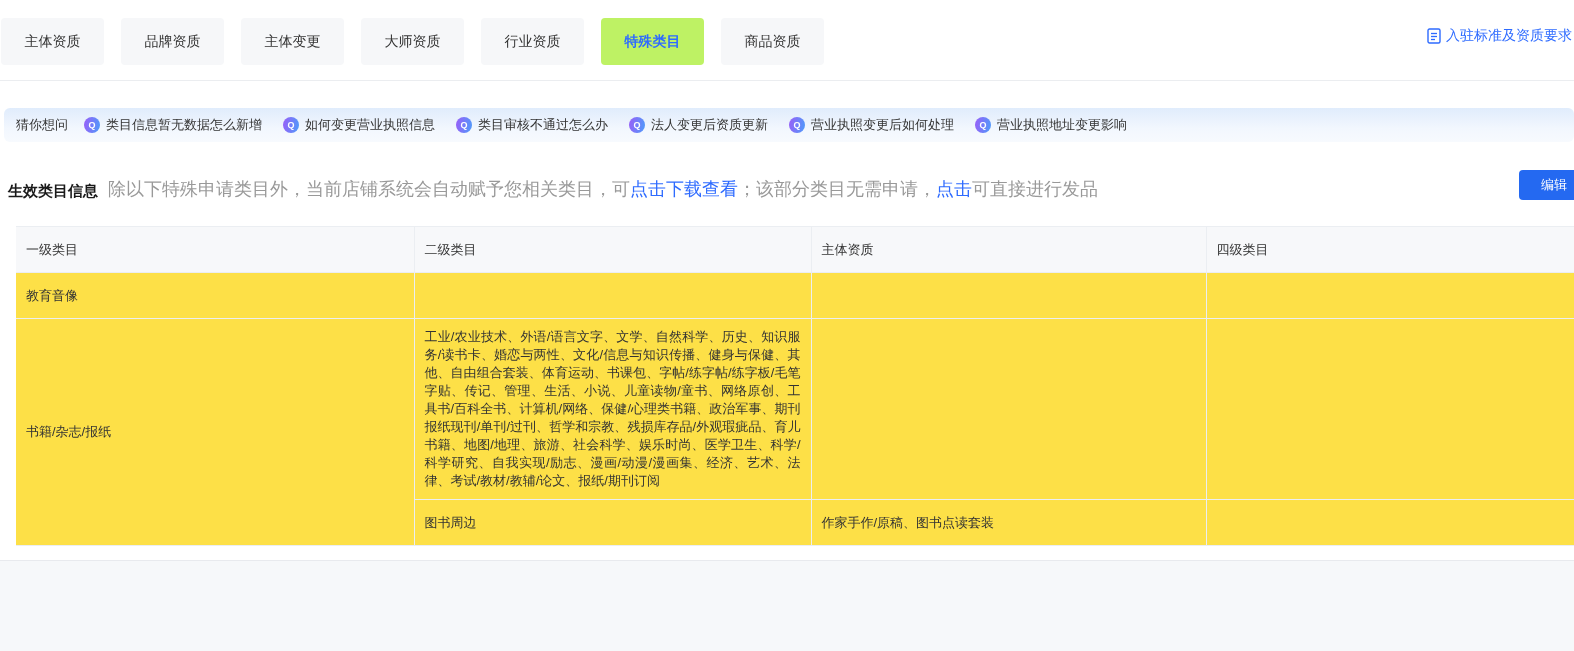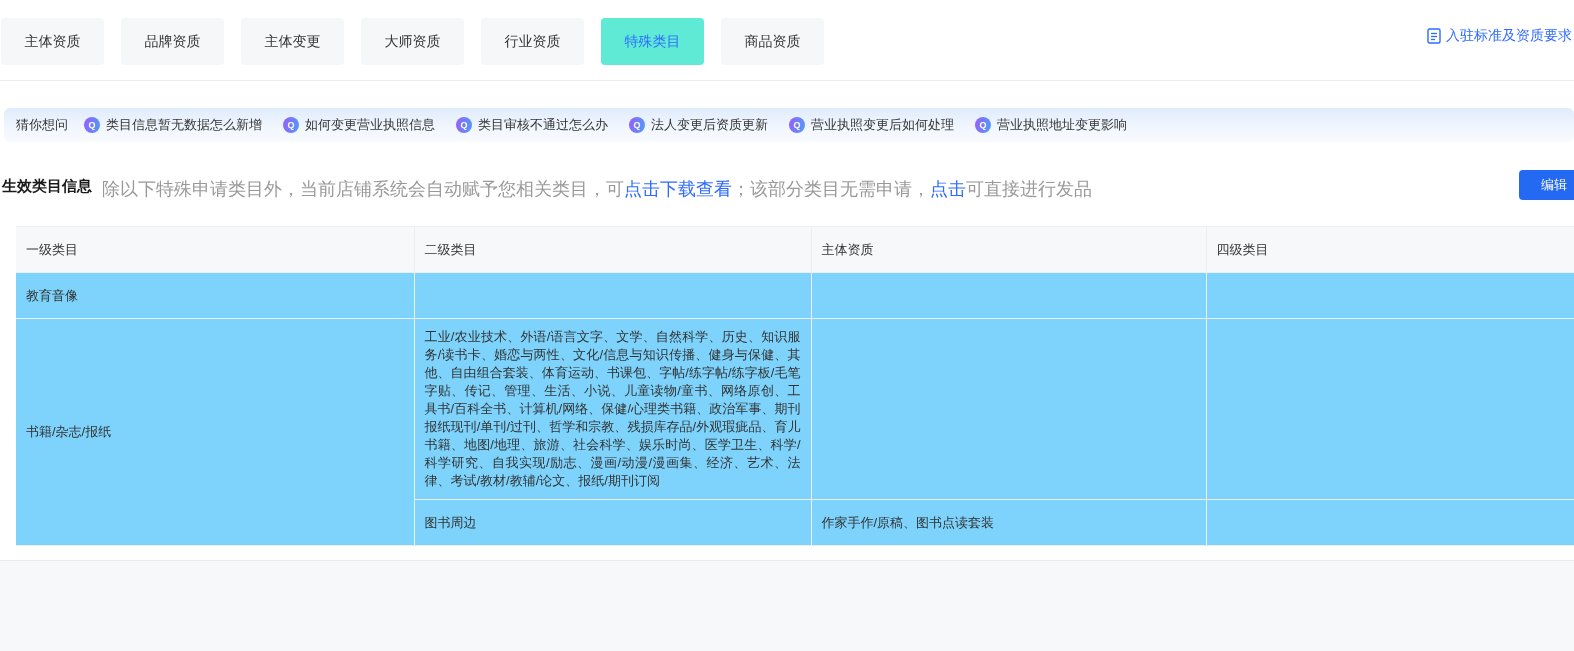--- a/index.html
+++ b/index.html
@@ -11,21 +11,21 @@
     color:#333;
   }
   
   .tabbar { position:absolute; top:18px; left:1px; display:flex; gap:17px; }
   .tab {
     min-width:103px; height:47px; padding:0 22px;
     display:flex; align-items:center; justify-content:center;
     background:#f6f7f9; border-radius:4px;
     font-size:14px; color:#333; cursor:pointer; white-space:nowrap;
   }
-  .tab.active { background:#5eead4; color:#2e6bff; font-weight:normal; }
+  .tab.active { background:#bef264; color:#2e6bff; font-weight:bold; }
   .header-link {
     position:absolute; top:27px; right:2px;
     display:flex; align-items:center; gap:5px;
     color:#2e6bff; font-size:14px; cursor:pointer; white-space:nowrap;
   }
   .divider1 { position:absolute; top:80px; left:0; width:1574px; height:1px; background:#ebedf0; }
 
   
   .faq {
     position:absolute; top:108px; left:4px; right:0; height:34px;
@@ -39,21 +39,21 @@
     font-size:13px; color:#333; cursor:pointer; white-space:nowrap;
   }
   .q-icon {
     width:16px; height:16px; border-radius:50%;
     background:linear-gradient(100deg,#9a5ef8 0%,#4d9cfa 100%);
     color:#fff; font-size:9px; font-weight:bold;
     display:flex; align-items:center; justify-content:center; flex:0 0 auto;
   }
 
   
-  .section-row { position:absolute; top:177px; left:2px; display:flex; align-items:flex-start; white-space:nowrap; }
+  .section-row { position:absolute; top:177px; left:8px; display:flex; align-items:flex-end; white-space:nowrap; }
   .section-title { font-size:15px; font-weight:bold; color:#1a1a1a; margin-right:10px; }
   .section-desc { font-size:18px; color:#999; }
   .inline-link { color:#2e6bff; cursor:pointer; }
   .edit-btn {
     position:absolute; top:170px; right:-15px; width:70px; height:30px;
     background:#2469f1; color:#fff; font-size:13px;
     border:none; border-radius:4px; cursor:pointer;
     font-family:inherit;
   }
 
@@ -66,21 +66,21 @@
   .cat-table col.c2 { width:397px; }
   .cat-table col.c3 { width:395px; }
   .cat-table th {
     background:#f7f8fa; font-weight:400; text-align:left;
     height:46px; padding:0 10px; font-size:13px; color:#333;
     border-top:1px solid #ebeef2; border-bottom:1px solid #ebeef2;
   }
   .cat-table td {
     height:46px; padding:0 10px; font-size:13px; color:#333;
     border-bottom:1px solid #ebeef2; vertical-align:middle;
-    background:#7dd3fc;
+    background:#fde047;
   }
   .cat-table .vsep { border-right:1px solid #ebeef2; }
   .cell-long {
     padding:9px 10px !important; line-height:18px;
     text-align:justify; word-break:break-all;
   }
 
   
   .footer-area {
     position:absolute; top:560px; left:0; width:1574px; bottom:0;

